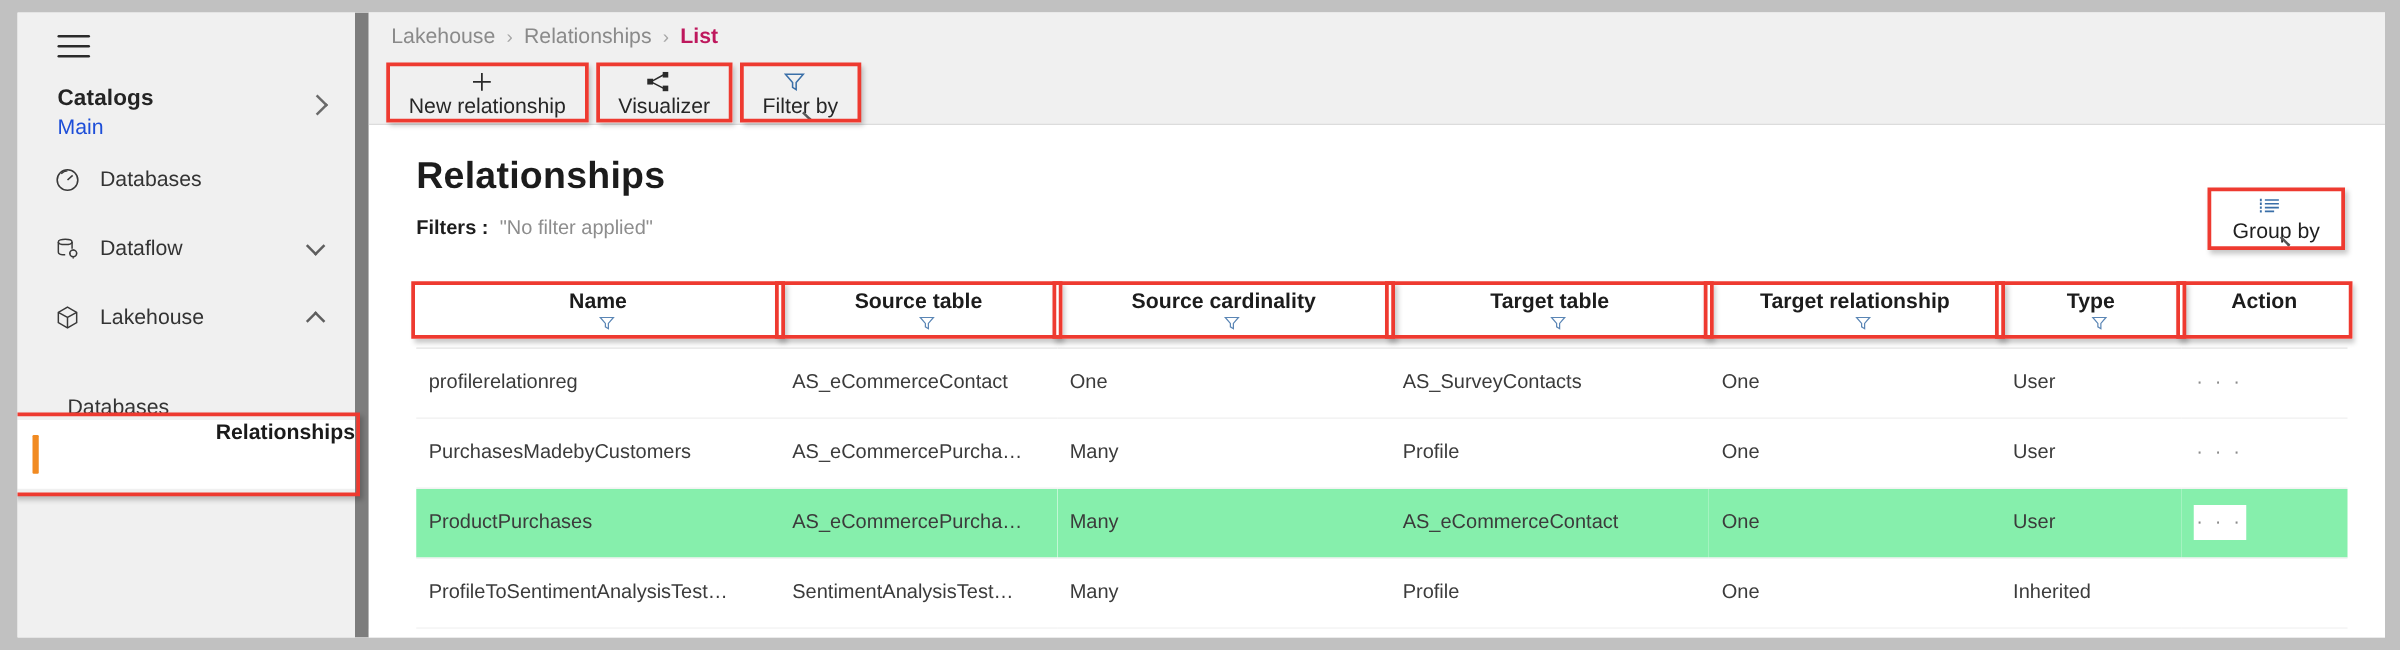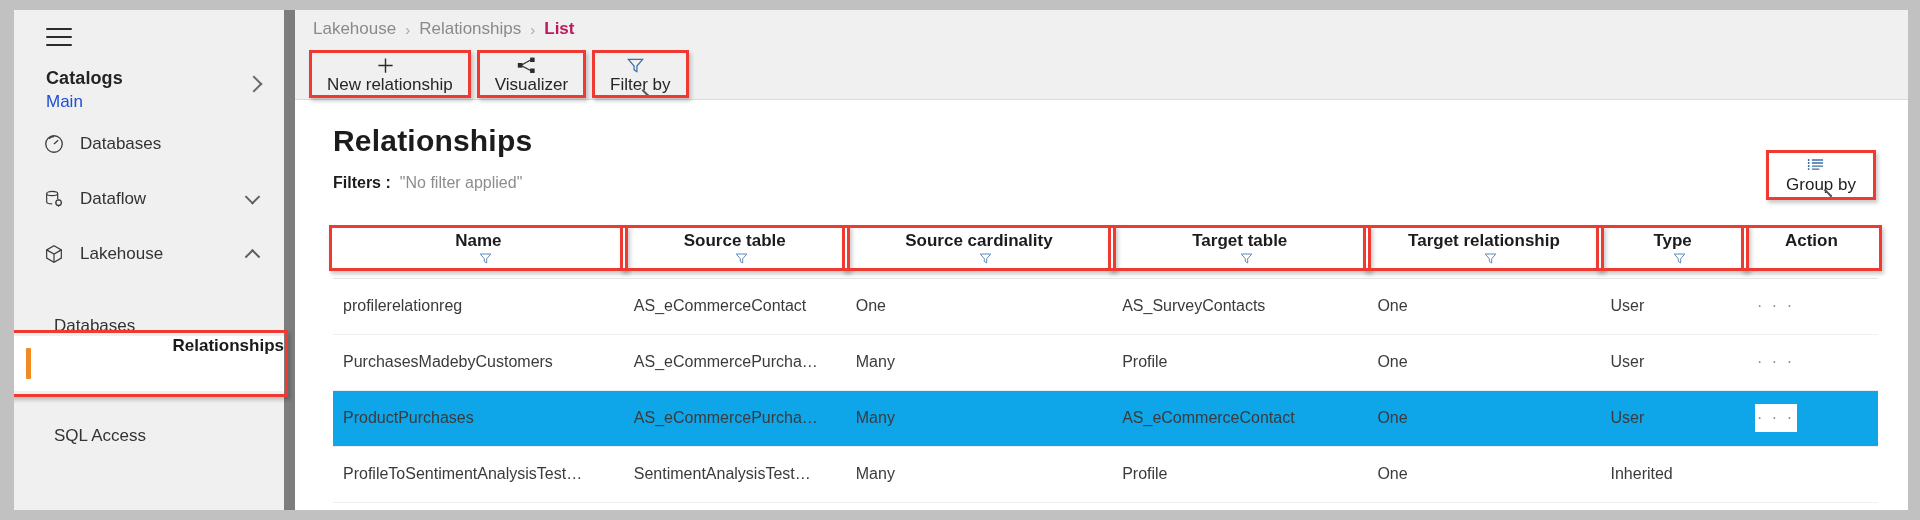--- a/index.html
+++ b/index.html
@@ -232,21 +232,21 @@
   #tbl th .fico { margin-left: 14px; flex: 0 0 auto; display:flex; }
   #tbl td {
     height: 56px;
     padding: 0 10px;
     color: #3b3b3b;
     border-bottom: 1px solid #efefef;
     white-space: nowrap;
     overflow: hidden;
     vertical-align: middle;
   }
-  #tbl tr.alt td { background: #0ea5e9; }
+  #tbl tr.alt td { background: #86efac; }
   .ellip-btn {
     display: inline-flex; align-items: center; justify-content: center;
     width: 42px; height: 28px;
     color: #8b8b8b; letter-spacing: 2.5px; font-size: 16px;
     cursor: pointer;
   }
   .ellip-btn.boxed { background: #ffffff; }
 
   
   .c-name  { width: 262px; }
@@ -320,23 +320,20 @@
     </div>
 
     <div class="sub-item">
       <span>Databases</span>
     </div>
 
     <div class="sub-item selected hl">
       <span>Relationships</span>
     </div>
 
-    <div class="sub-item">
-      <span>SQL Access</span>
-    </div>
 
   </div>
 
   <div id="pane-divider"></div>
 
   <div id="main">
 
     <div id="breadcrumb-bar">
       <span class="crumb">Lakehouse</span>
       <span class="crumb-sep">›</span>

